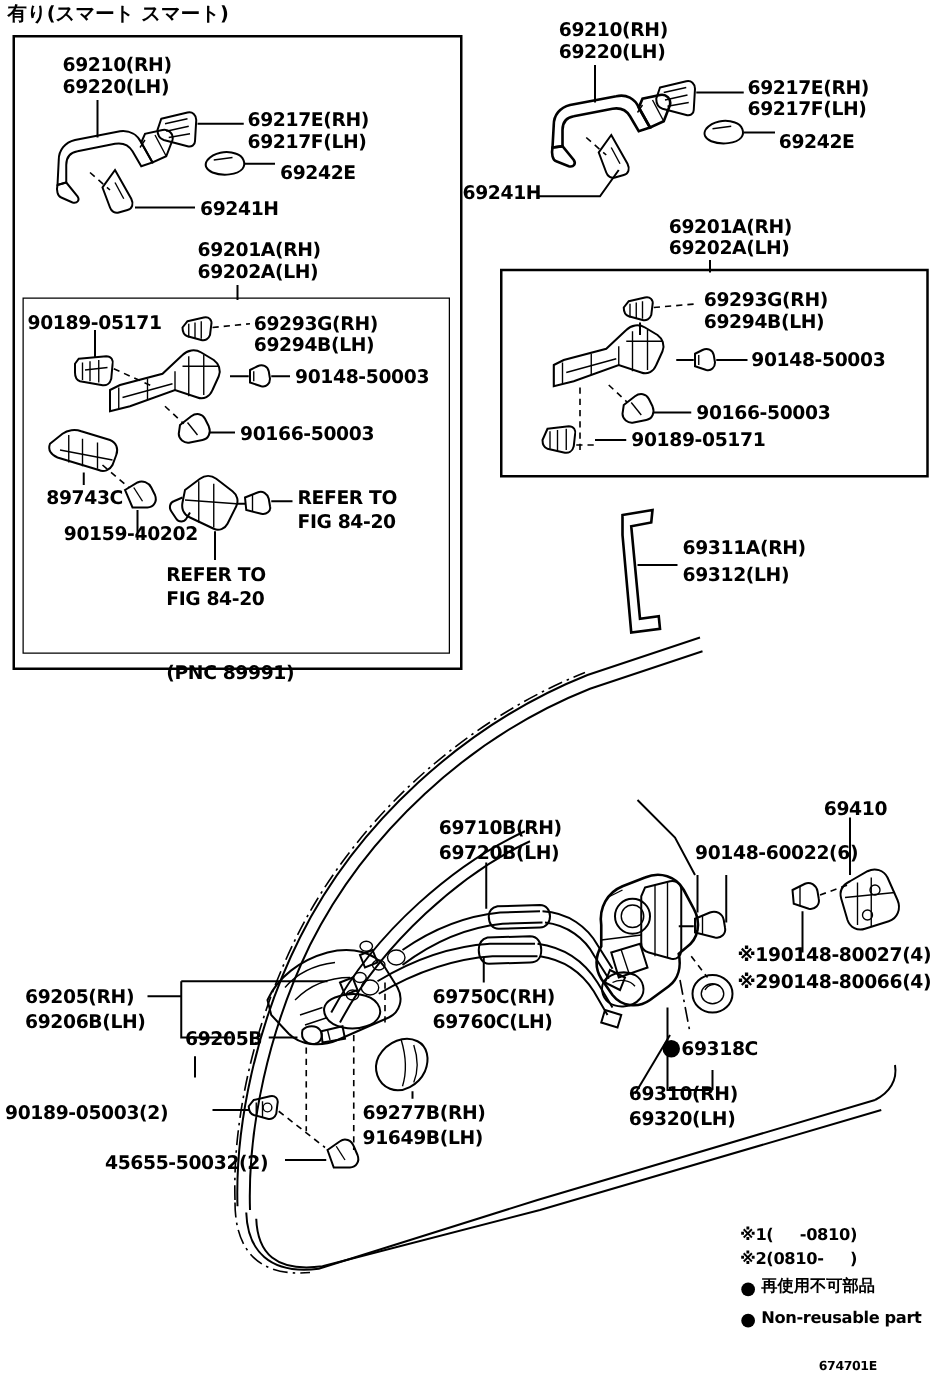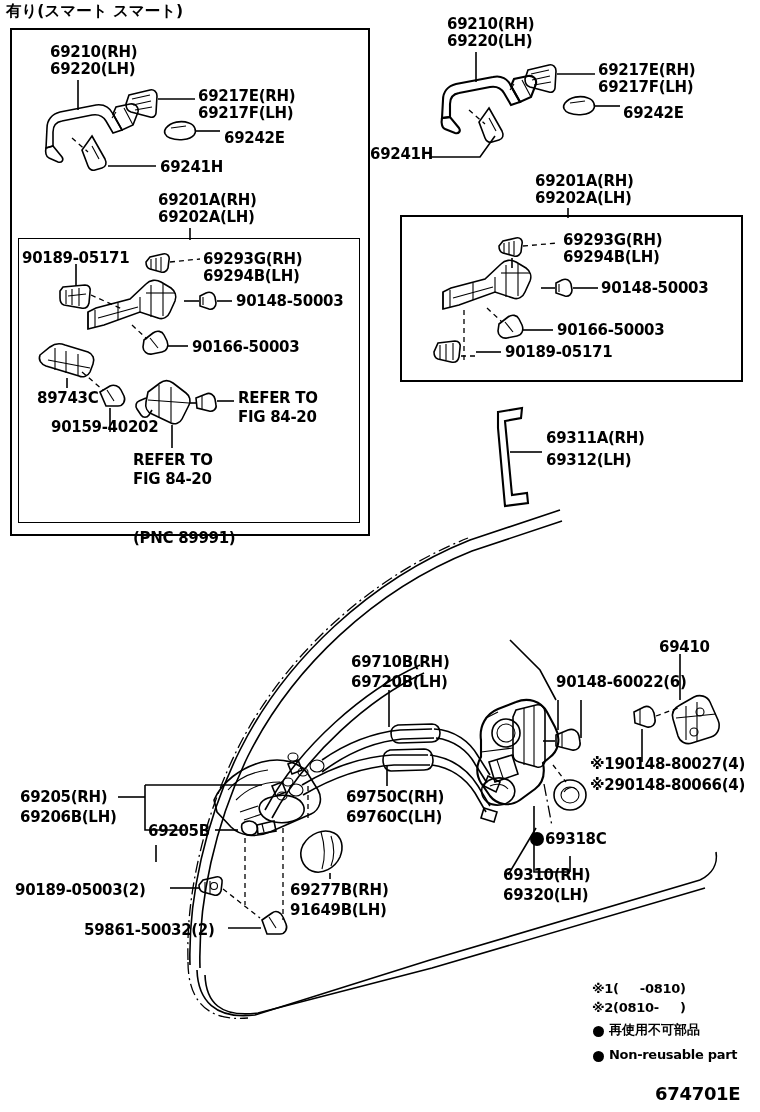--- a/index.html
+++ b/index.html
@@ -25,21 +25,21 @@
     line-height: 17px;
     letter-spacing: -0.3px;
     white-space: pre;
     color: #000;
   }
   .lbl.jp {
     font-size: 15.5px;
     letter-spacing: 0px;
   }
   .lbl.sm { font-size: 13px; line-height: 15px; }
-  .lbl.code { font-size: 18px; }
+  .lbl.code { font-size: 10px; }
 
   
   .box {
     position: absolute;
     border: 2px solid #000;
     box-sizing: border-box;
   }
   .box.thin { border-width: 1.5px; }
 
   
@@ -148,23 +148,23 @@
   <div class="lbl" style="left:545px; top:831px;">69318C</div>
 
   <div class="lbl" style="left:503px; top:867px;">69310(RH)</div>
   <div class="lbl" style="left:503px; top:887px;">69320(LH)</div>
 
   <div class="lbl" style="left:20px; top:789px;">69205(RH)</div>
   <div class="lbl" style="left:20px; top:809px;">69206B(LH)</div>
 
   <div class="lbl" style="left:148px; top:823px;">69205B</div>
 
-  <div class="lbl" style="left:15px; top:882px;">90189-05003(2)</div>
-
-  <div class="lbl" style="left:84px; top:922px;">59861-50032(2)</div>
+  <div class="lbl" style="left:4px; top:882px;">90189-05003(2)</div>
+
+  <div class="lbl" style="left:84px; top:922px;">45655-50032(2)</div>
 
   <div class="lbl" style="left:290px; top:882px;">69277B(RH)</div>
   <div class="lbl" style="left:290px; top:902px;">91649B(LH)</div>
 
   <div class="lbl sm" style="left:592px; top:981px;">※1(     -0810)</div>
   <div class="lbl sm" style="left:592px; top:1000px;">※2(0810-     )</div>
   <div class="dot" style="left:593px; top:1026px; width:11px; height:11px;"></div>
   <div class="lbl sm jp" style="left:609px; top:1022px;">再使用不可部品</div>
   <div class="dot" style="left:593px; top:1051px; width:11px; height:11px;"></div>
   <div class="lbl sm" style="left:609px; top:1047px;">Non-reusable part</div>

